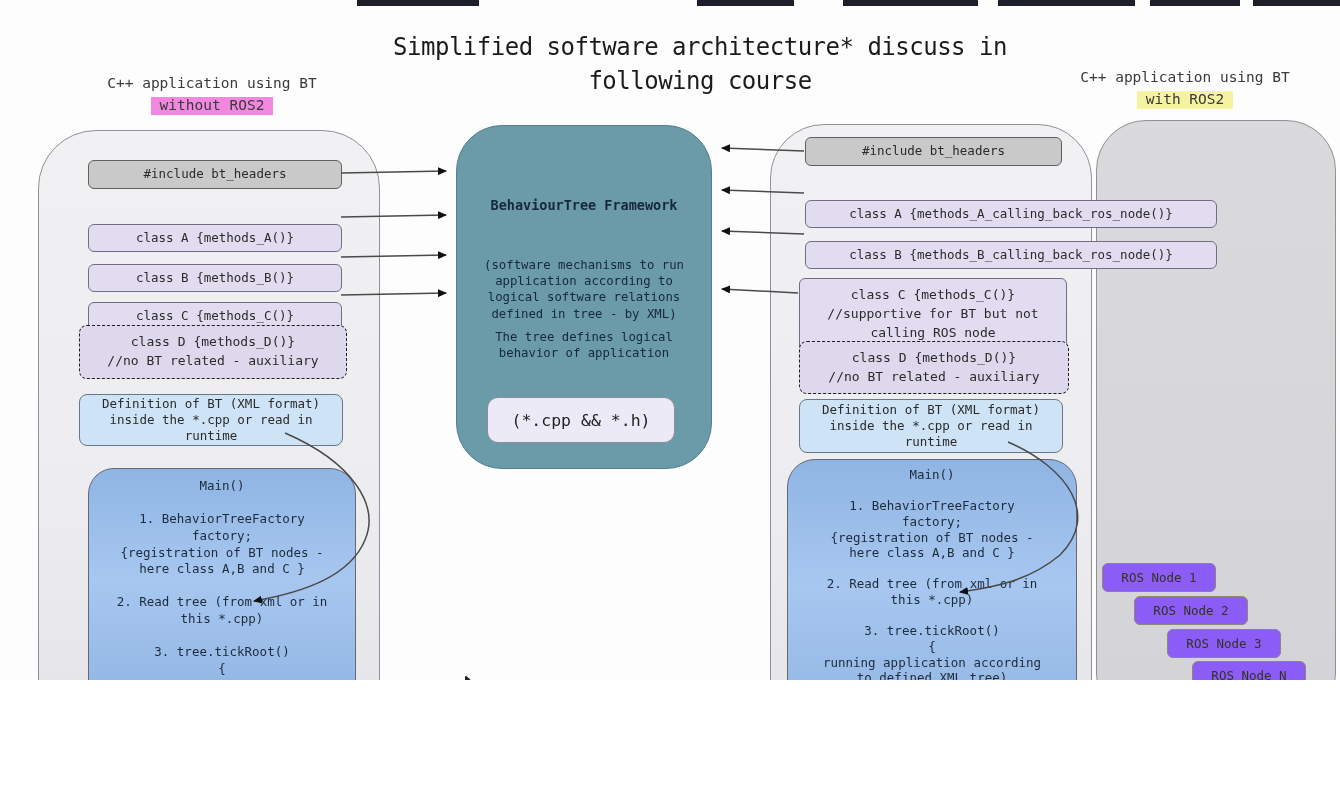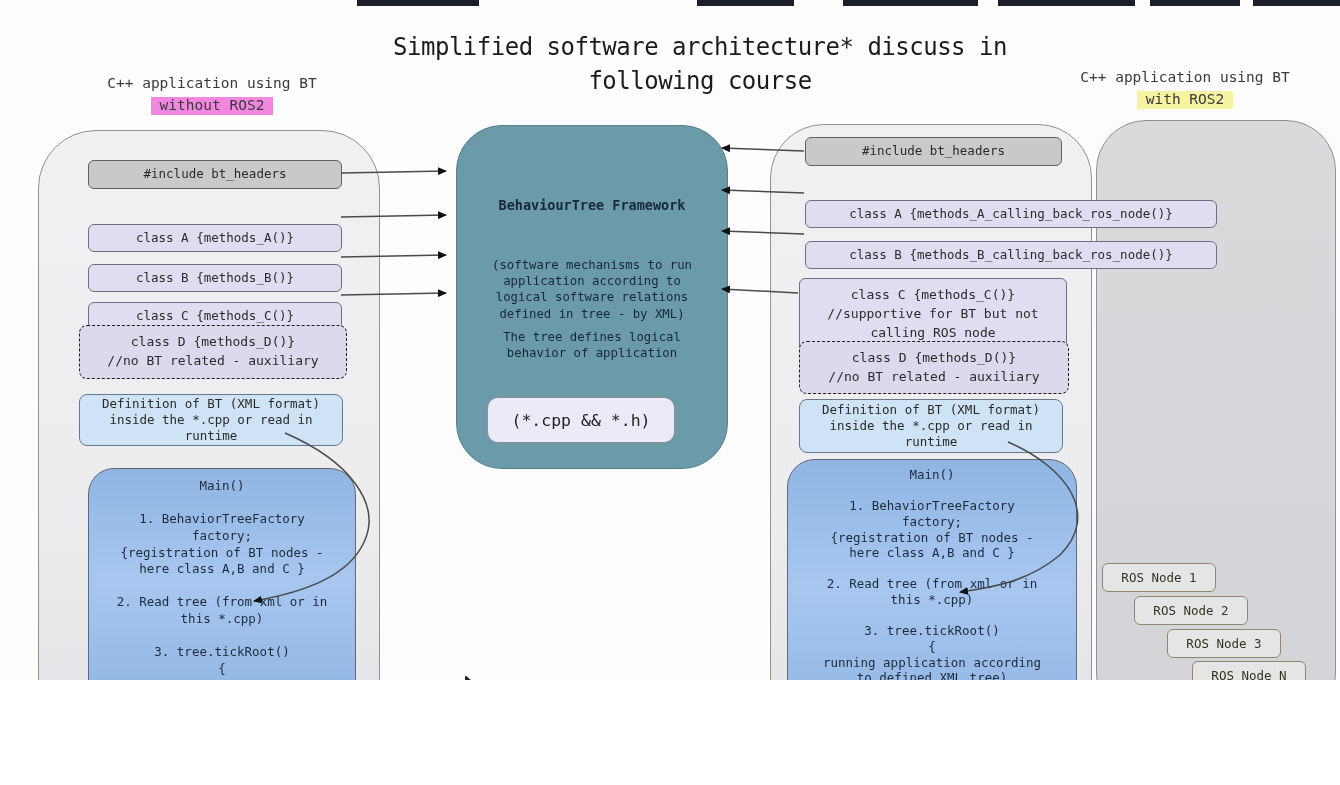--- a/index.html
+++ b/index.html
@@ -45,39 +45,39 @@
   
   #l-include{left:88px;top:160px;width:252px;height:27px;}
   #l-class-a{left:88px;top:204px;width:252px;height:26px;}
   #l-class-b{left:88px;top:244px;width:252px;height:26px;}
   #l-class-c{left:88px;top:282px;width:252px;height:26px;}
   #l-class-d{left:79px;top:325px;width:266px;height:52px;font-size:13px;line-height:1.45;}
   #l-btdef{left:79px;top:394px;width:262px;height:50px;font-size:12.5px;line-height:1.3;}
   #l-main{left:88px;top:468px;width:268px;height:250px;border-radius:26px;align-items:flex-start;padding-top:9px;box-sizing:border-box;font-size:12.5px;line-height:1.33;}
 
   
-  #framework{position:absolute;left:456px;top:125px;width:254px;height:342px;border-radius:46px;background:#6b9aa9;border:1px solid #577f8d;color:#16283a;z-index:2;padding-left:16px;}
+  #framework{position:absolute;left:456px;top:125px;width:254px;height:342px;border-radius:46px;background:#6b9aa9;border:1px solid #577f8d;color:#16283a;z-index:2;}
   #fw-title{position:absolute;left:0;top:71px;width:100%;text-align:center;font-weight:bold;font-size:13.5px;}
   #fw-body1{position:absolute;left:0;top:131px;width:100%;text-align:center;font-size:12.3px;line-height:1.32;}
   #fw-body2{position:absolute;left:0;top:203px;width:100%;text-align:center;font-size:12.3px;line-height:1.32;}
   #fw-files{position:absolute;left:30px;top:271px;width:186px;height:44px;background:#eceaf6;border:1.3px solid #8f8f9a;border-radius:11px;display:flex;align-items:center;justify-content:center;font-size:16.5px;color:#222;}
 
   
   #r-include{left:805px;top:137px;width:255px;height:27px;}
   #r-class-a{left:805px;top:180px;width:410px;height:26px;z-index:4;}
   #r-class-b{left:805px;top:221px;width:410px;height:26px;z-index:4;}
   #r-class-c{left:799px;top:258px;width:266px;height:71px;font-size:13px;line-height:1.45;}
   #r-class-d{left:799px;top:341px;width:268px;height:51px;font-size:13px;line-height:1.45;}
   #r-btdef{left:799px;top:399px;width:262px;height:52px;}
   #r-main{left:787px;top:459px;width:290px;height:281px;border-radius:28px;flex-direction:column;justify-content:flex-start;padding-top:7px;box-sizing:border-box;font-size:12.5px;line-height:1.25;}
   .bold-tail{font-weight:bold;}
 
   
   #ros2-label{position:absolute;left:1096px;top:416px;width:238px;text-align:center;font-weight:bold;font-size:15.5px;color:#1e1e1e;z-index:2;}
-  .ros-node{position:absolute;width:112px;height:27px;background:#e5e5e5;border:1.4px solid #8d886e;border-radius:6px;display:flex;align-items:center;justify-content:center;font-size:12.5px;color:#33331f;z-index:3;}
+  .ros-node{position:absolute;width:112px;height:27px;background:#8b5cf6;border:1.4px solid #8d886e;border-radius:6px;display:flex;align-items:center;justify-content:center;font-size:12.5px;color:#33331f;z-index:3;}
   #ros-node-1{left:1102px;top:563px;}
   #ros-node-2{left:1134px;top:596px;text-align:center;}
   #ros-node-3{left:1167px;top:629px;}
   #ros-node-n{left:1192px;top:661px;}
 
   
   #overlay{position:absolute;left:0;top:0;width:1340px;height:785px;z-index:6;pointer-events:none;}
 
   
   #footnote{position:absolute;left:390px;top:724px;width:160px;font-size:13px;color:#2f2f2f;}

